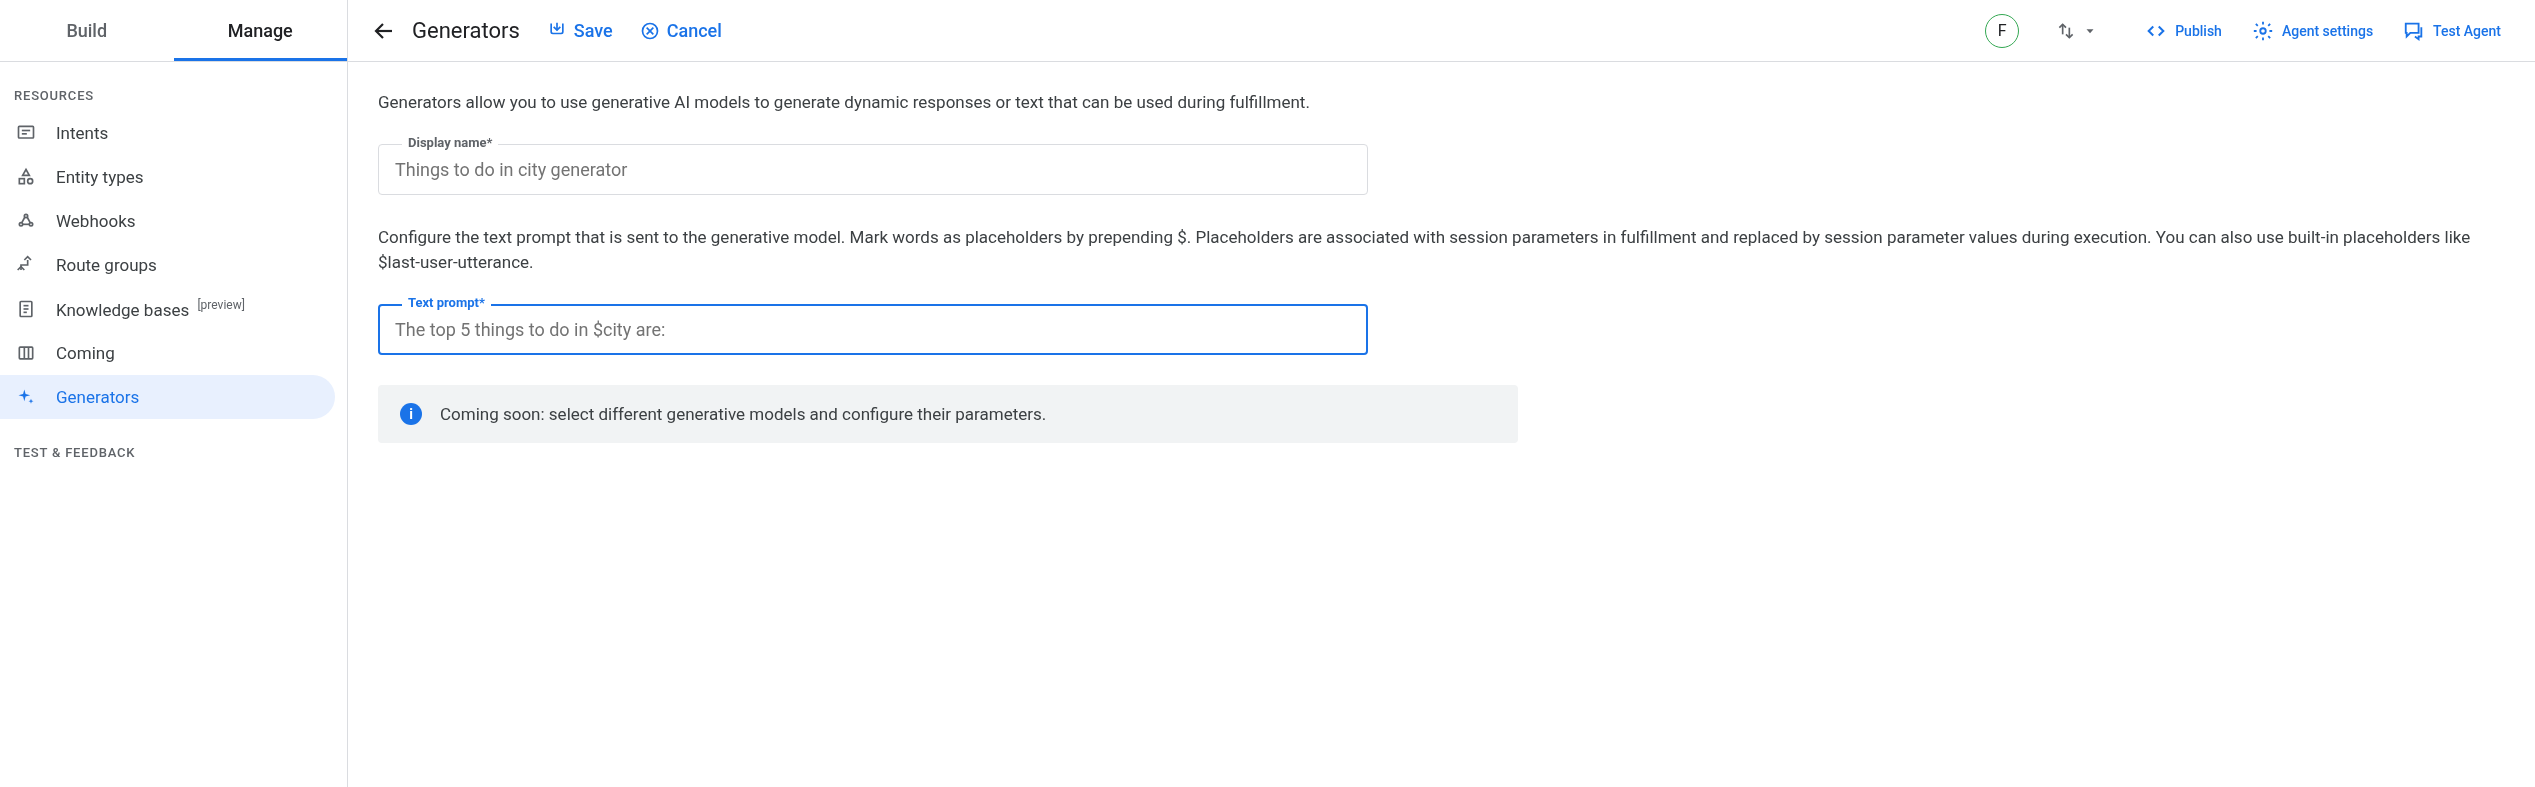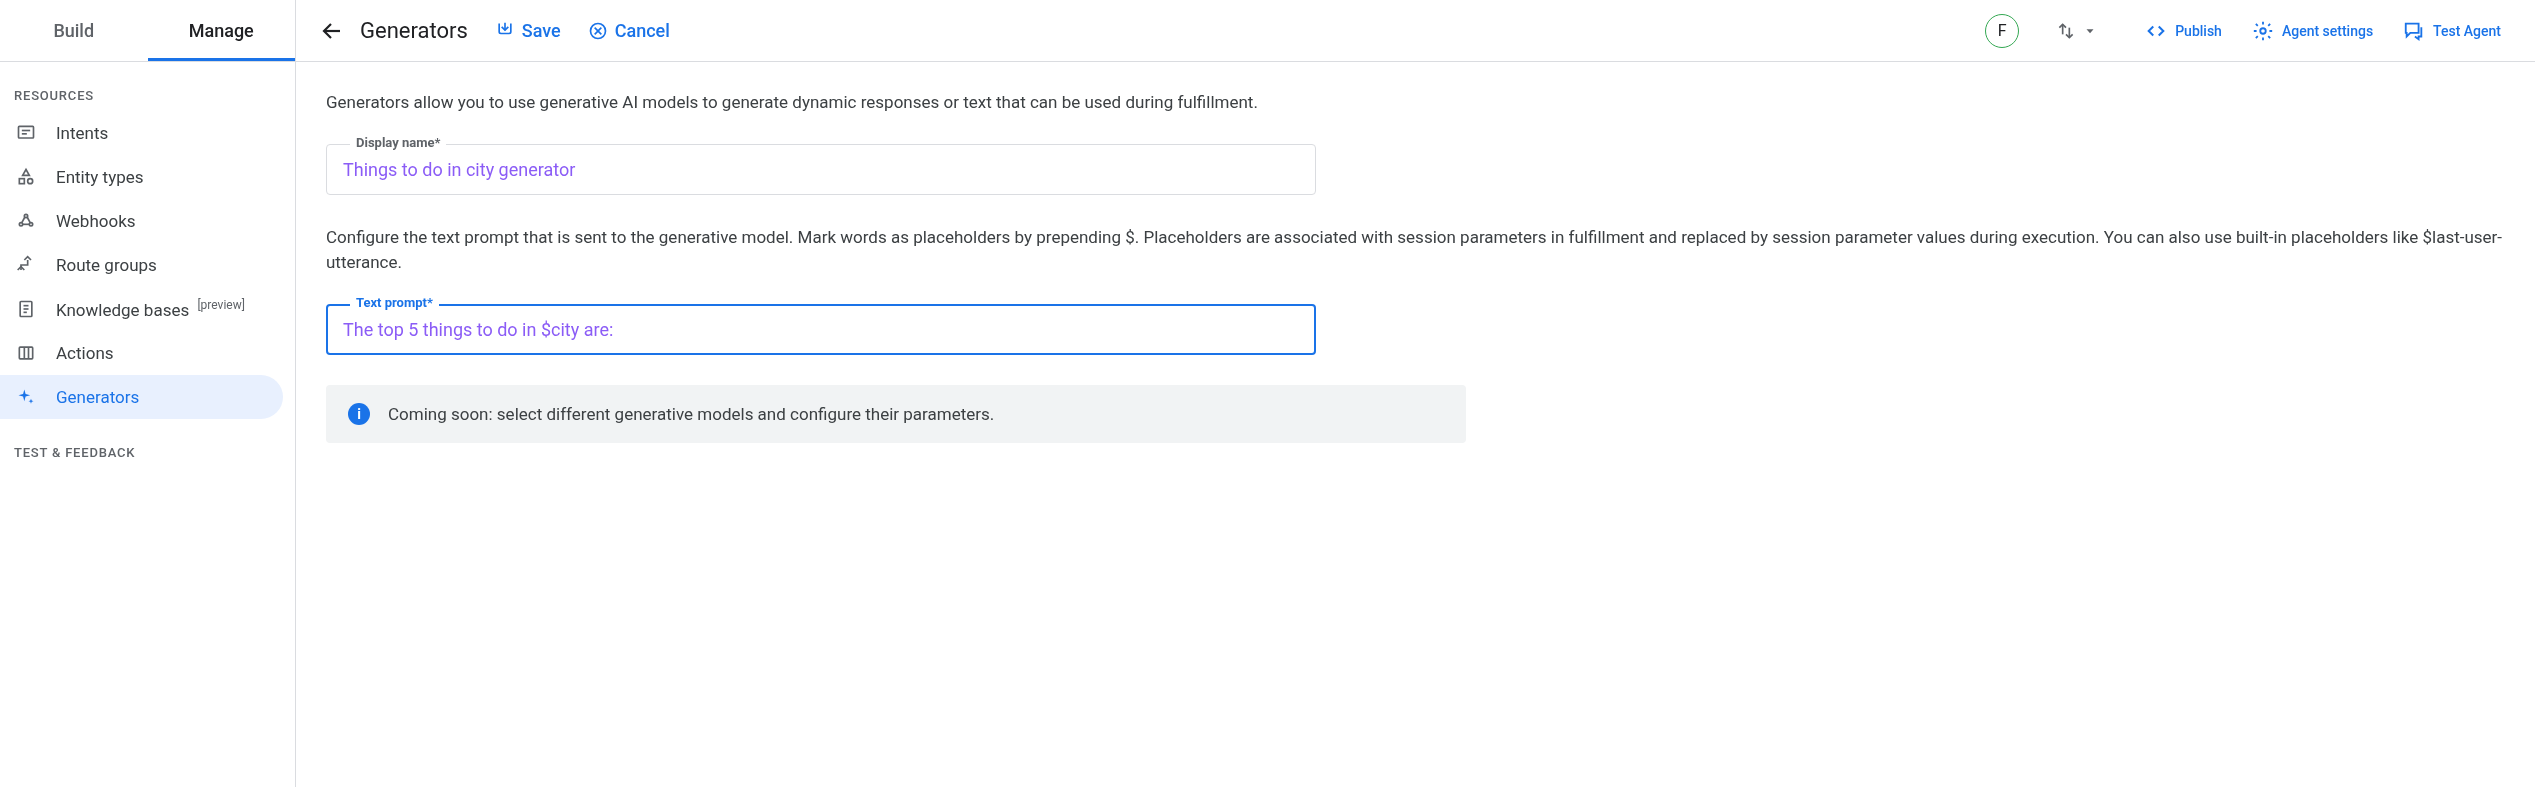--- a/index.html
+++ b/index.html
@@ -7,21 +7,21 @@
 body {
   font-family: 'Google Sans', Roboto, Arial, sans-serif;
   font-size: 14px;
   color: #202124;
   display: flex;
   background: #fff;
 }
 
 
 .sidebar {
-  width: 296px;
+  width: 348px;
   border-right: 1px solid #dadce0;
   display: flex;
   flex-direction: column;
   flex-shrink: 0;
 }
 .tabs {
   display: flex;
   border-bottom: 1px solid #dadce0;
   height: 62px;
 }
@@ -200,21 +200,21 @@
   color: #5f6368;
   font-weight: bold;
 }
 .field-label.focused { color: #1a73e8; }
 .field-input {
   width: 100%;
   border: 1px solid #dadce0;
   border-radius: 4px;
   padding: 14px 16px;
   font-size: 18px;
-  color: #8b5cf6;
+  color: #737373;
   font-family: inherit;
   outline: none;
 }
 .field-input.focused {
   border: 2px solid #1a73e8;
   padding: 13px 15px;
 }
 .info-banner {
   display: flex;
   align-items: center;
@@ -312,21 +312,21 @@
       </span>
     </li>
     <li class="nav-item">
       <span class="icon">
         <svg width="20" height="20" viewBox="0 0 24 24" fill="none" stroke="currentColor" stroke-width="2">
             <rect x="4" y="5" width="16" height="14" rx="1"></rect>
             <line x1="10" y1="5" x2="10" y2="19"></line>
             <line x1="15" y1="5" x2="15" y2="19"></line>
           </svg>
       </span>
-      <span>Actions</span>
+      <span>Coming</span>
     </li>
     <li class="nav-item selected">
       <span class="icon">
         <svg width="20" height="20" viewBox="0 0 24 24" fill="currentColor">
             <path d="M10 3 L11.5 8.5 L17 10 L11.5 11.5 L10 17 L8.5 11.5 L3 10 L8.5 8.5 Z"></path>
             <path d="M18 14 L18.8 16.2 L21 17 L18.8 17.8 L18 20 L17.2 17.8 L15 17 L17.2 16.2 Z"></path>
           </svg>
       </span>
       <span>Generators</span>
     </li>

